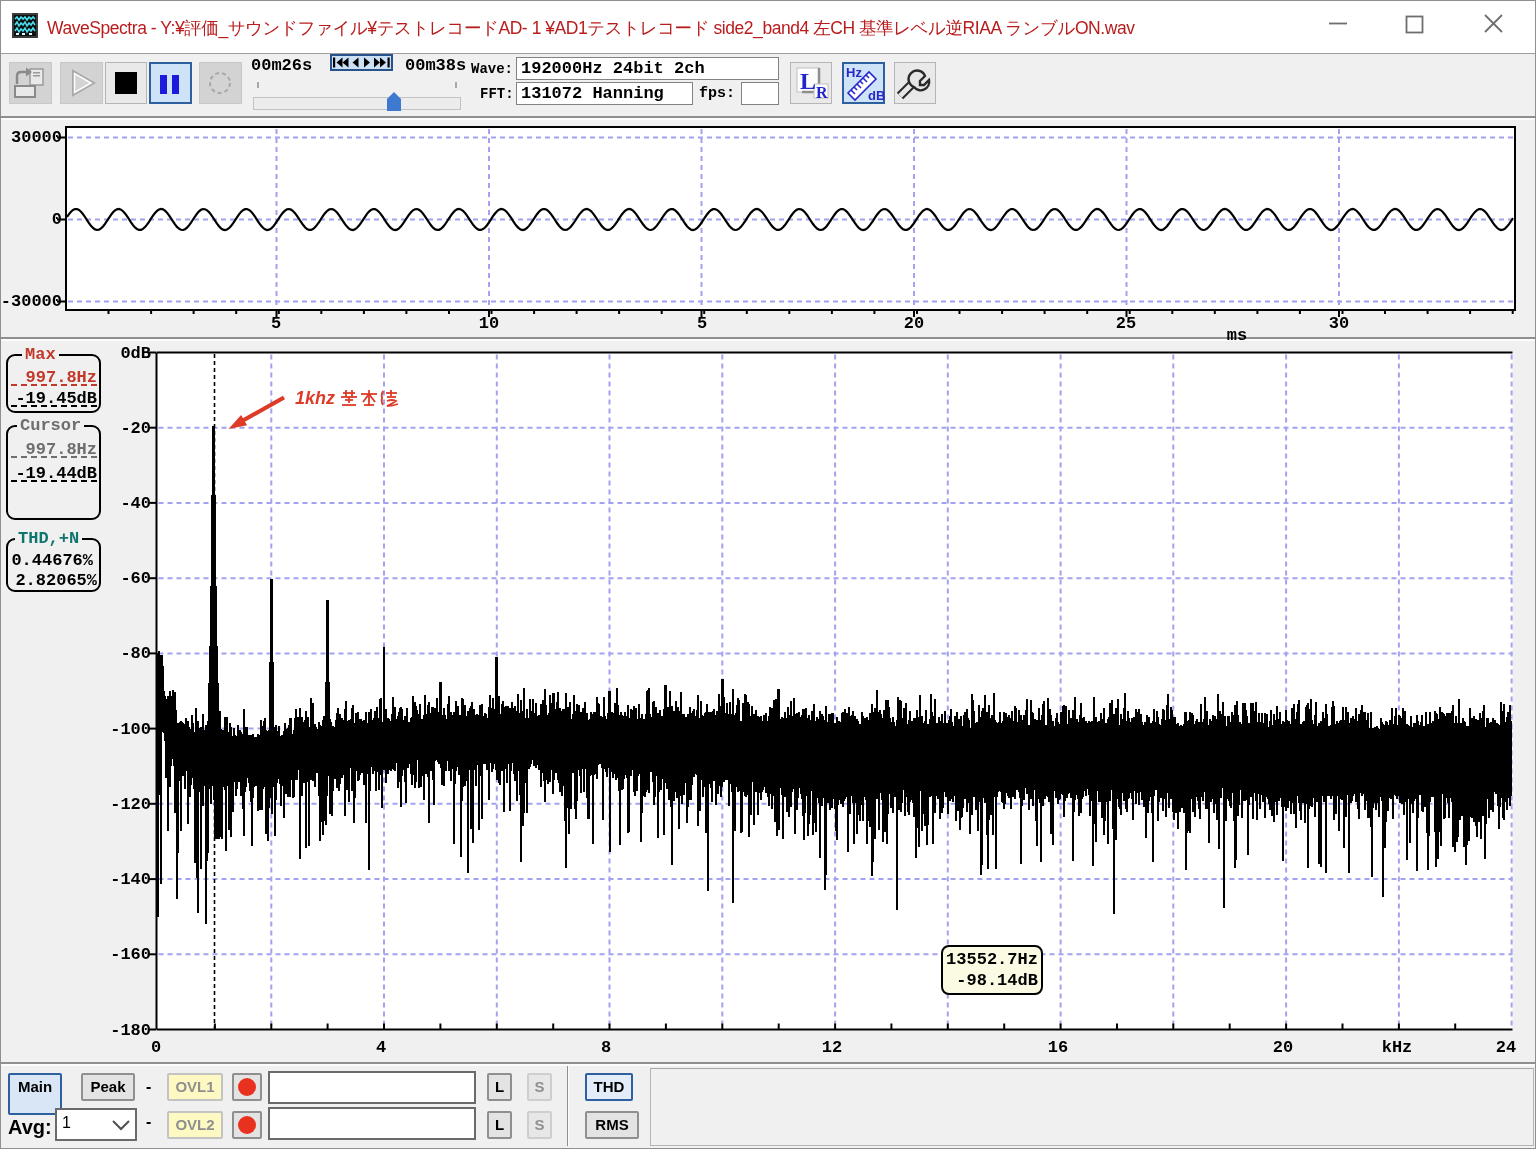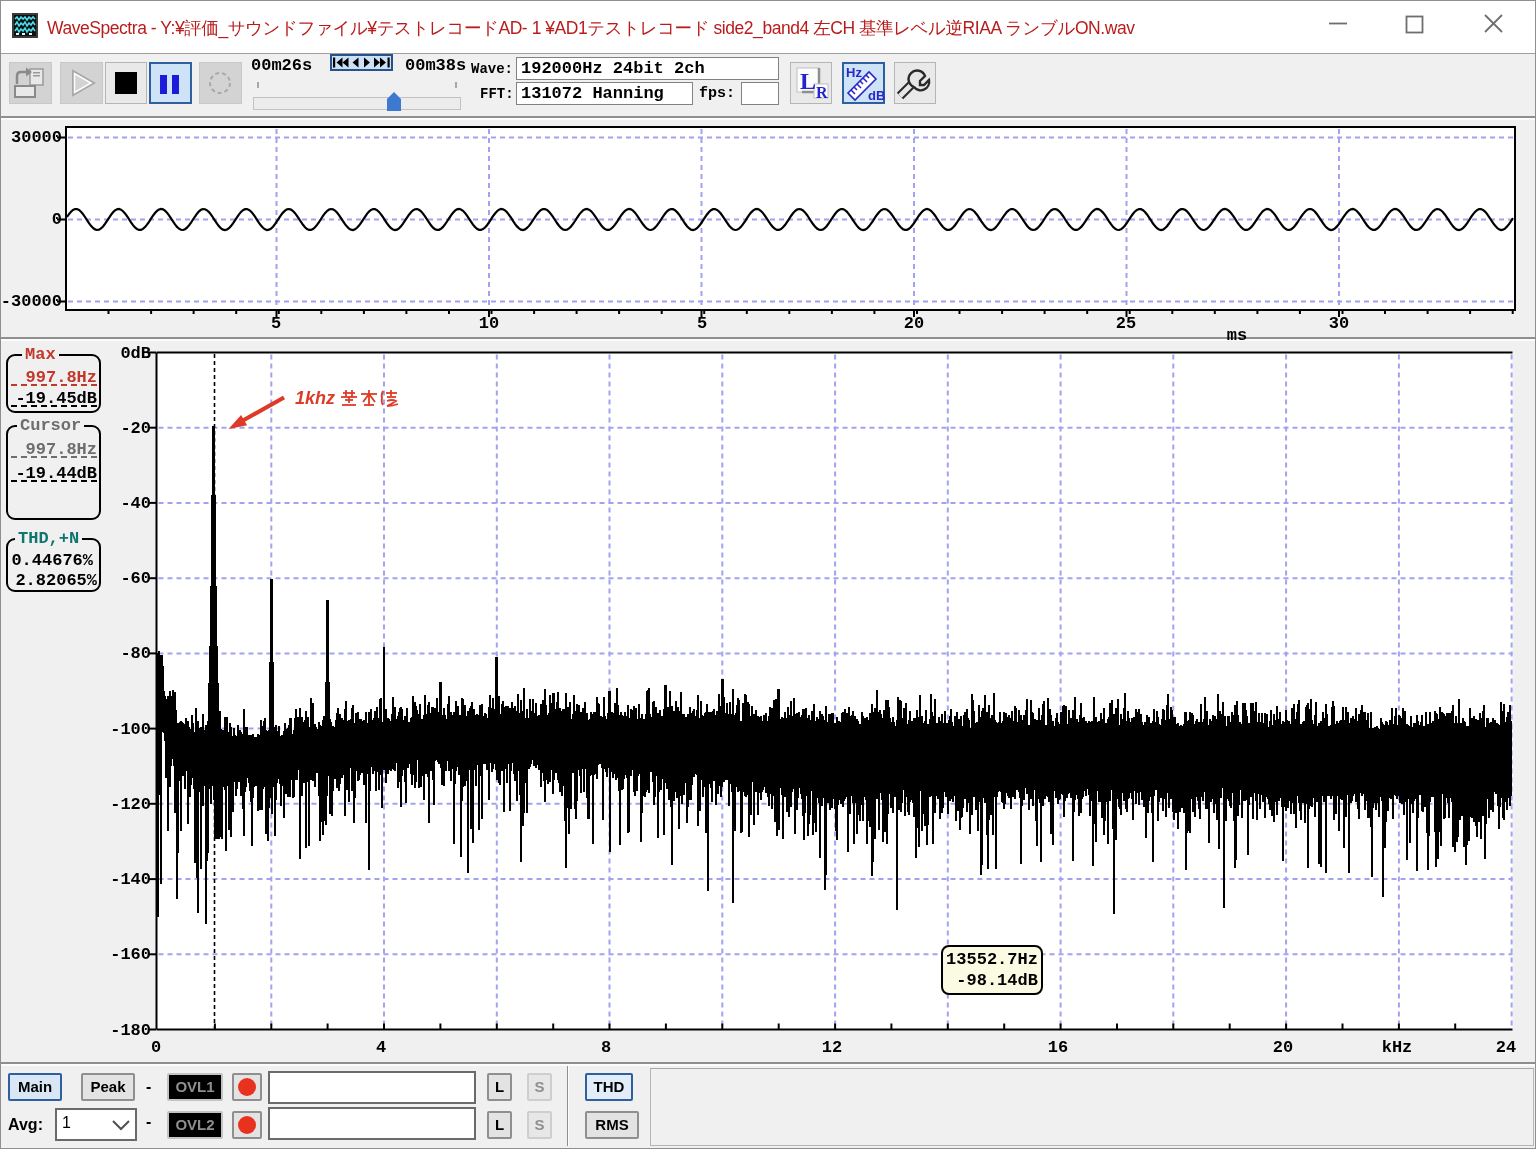--- a/index.html
+++ b/index.html
@@ -2,21 +2,21 @@
 <html><head><meta charset="utf-8"><style>
 html,body{margin:0;padding:0}
 body{width:1536px;height:1149px;position:relative;background:#f0f0f0;
  font-family:"Liberation Sans",sans-serif;overflow:hidden}
 .abs{position:absolute}
 .lbl{font-family:"Liberation Mono",monospace;font-weight:700;color:#000;font-size:17px;line-height:17px;white-space:pre}
 .rt{text-align:right}.ct{text-align:center}
 .btn{box-sizing:border-box;border:2px solid #8f8f8f;background:#e3e3e3;color:#000;
  font-weight:700;font-size:15px;text-align:center;border-radius:2px}
 .btnsel{border-color:#2e5f9e;background:#d8e6f6}
-.btndis{border-color:#c3c3c3;background:#000000;color:#8f8f8f}
+.btndis{border-color:#c3c3c3;background:#fef9c3;color:#8f8f8f}
 .tbtn{box-sizing:border-box;background:#d3d3d3;border:1px solid #c8c8c8}
 .tbtnup{box-sizing:border-box;background:#e9e9e9;border:1px solid #b5b5b5}
 .tbtnsel{box-sizing:border-box;background:#cfe3f8;border:2px solid #2e5f9e}
 .field{box-sizing:border-box;background:#fff;border:1px solid #828282}
 .groove{background:#8f8f8f;box-shadow:0 2px 0 #fcfcfc}
 .ibox{box-sizing:border-box;border:2px solid #000;border-radius:9px;position:absolute}
 .ilegend{position:absolute;background:#f0f0f0;font-family:"Liberation Mono",monospace;
  font-weight:700;font-size:17px;line-height:17px;padding:0 3px}
 .dash{position:absolute;border-bottom:2px dashed #000;height:0}
 </style></head><body>
@@ -308,32 +308,32 @@
 <line x1="46" y1="4" x2="57" y2="4"></line>
       <line x1="51" y1="1" x2="51" y2="7"></line>
 <line x1="47" y1="8" x2="56" y2="8"></line>
       <path d="M47 12 Q52 10 56 12 Q52 15 47 17 Q53 17 58 15"></path>
 </g>
   </svg>
 <div class="abs" style="left:941px;top:945px;width:102px;height:50px;box-sizing:border-box;background:#fbfbe3;border:2px solid #000;border-radius:8px"></div>
 <div class="abs lbl ct" style="left:941px;top:951px;width:102px">13552.7Hz</div>
 <div class="abs lbl ct" style="left:941px;top:972px;width:102px"> -98.14dB</div>
 <div class="abs groove" style="left:0;top:1062px;width:1536px;height:2px"></div>
-<div class="abs btn btnsel" style="left:8px;top:1073px;width:54px;height:28px;line-height:24px">Main</div>
+<div class="abs btn btnsel" style="left:8px;top:1073px;width:54px;height:42px;line-height:24px">Main</div>
 <div class="abs btn" style="left:81px;top:1073px;width:54px;height:28px;line-height:24px">Peak</div>
 <div class="abs" style="left:146px;top:1078px;font-weight:700;font-size:16px">-</div>
 <div class="abs btn btndis" style="left:167px;top:1073px;width:56px;height:28px;line-height:24px">OVL1</div>
 <div class="abs btn" style="left:232px;top:1073px;width:30px;height:28px"></div>
 <div class="abs" style="left:238px;top:1078px;width:18px;height:18px;border-radius:9px;background:#e8321f"></div>
 <div class="abs" style="left:268px;top:1071px;width:208px;height:33px;box-sizing:border-box;background:#fff;border:2px solid #6a6a6a"></div>
 <div class="abs btn" style="left:487px;top:1073px;width:25px;height:28px;line-height:24px">L</div>
 <div class="abs btn btndis" style="left:527px;top:1073px;width:25px;height:28px;line-height:24px;background:#e7e7e7;border-color:#cecece">S</div>
 <div class="abs" style="left:567px;top:1066px;width:1px;height:80px;background:#8f8f8f;box-shadow:1px 0 0 #fcfcfc"></div>
 <div class="abs btn btnsel" style="left:585px;top:1073px;width:48px;height:28px;line-height:24px;background:#e3edf9">THD</div>
-<div class="abs" style="left:8px;top:1116px;font-weight:700;font-size:16px">Avg:</div>
+<div class="abs" style="left:8px;top:1116px;font-weight:700;font-size:20px">Avg:</div>
 <div class="abs" style="left:55px;top:1108px;width:82px;height:33px;box-sizing:border-box;background:#fff;border:2px solid #6a6a6a"></div>
 <div class="abs" style="left:62px;top:1114px;font-size:16px">1</div>
 <svg class="abs" style="left:110px;top:1118px" width="22" height="14" viewBox="0 0 22 14">
 <polyline points="3,3 11,11 19,3" fill="none" stroke="#505050" stroke-width="2"></polyline>
   </svg>
 <div class="abs" style="left:146px;top:1113px;font-weight:700;font-size:16px">-</div>
 <div class="abs btn btndis" style="left:167px;top:1111px;width:56px;height:28px;line-height:24px">OVL2</div>
 <div class="abs btn" style="left:232px;top:1111px;width:30px;height:28px"></div>
 <div class="abs" style="left:238px;top:1116px;width:18px;height:18px;border-radius:9px;background:#e8321f"></div>
 <div class="abs" style="left:268px;top:1107px;width:208px;height:33px;box-sizing:border-box;background:#fff;border:2px solid #6a6a6a"></div>

